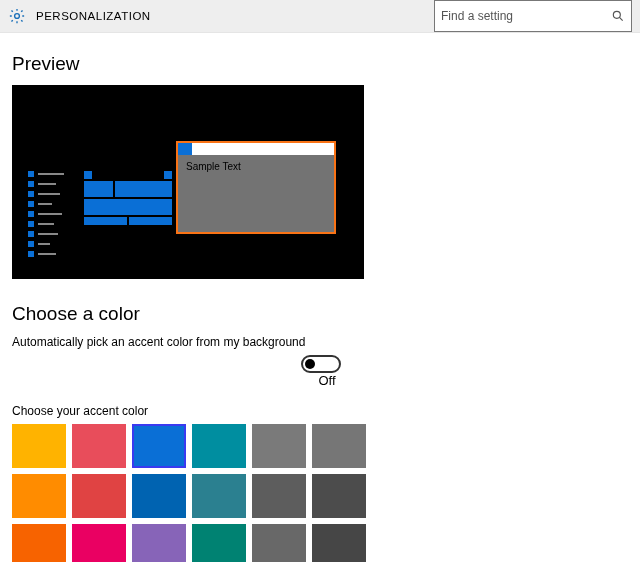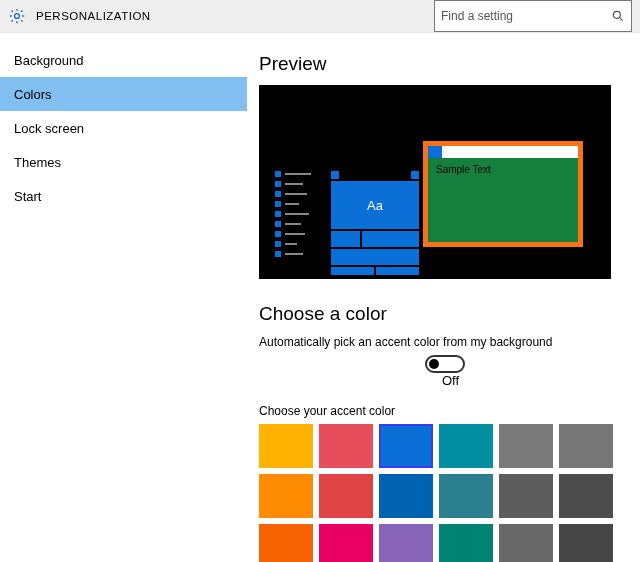--- a/index.html
+++ b/index.html
@@ -68,22 +68,22 @@
   .tile-big { width:88px; height:48px; background:#0a6fd6; display:flex; align-items:center; justify-content:center; color:#fff; font-size:13px; margin-top:2px; }
   .tile-row { display:flex; gap:2px; margin-top:2px; }
   .tile-row .t { background:#0a6fd6; height:16px; }
   .tile-row .t2 { width:29px; } 
   .tile-row .t3 { width:57px; }
   .tile-row .t1 { width:88px; }
   .tile-bottom { display:flex; gap:2px; margin-top:2px; }
   .tile-bottom .t { background:#0a6fd6; height:8px; flex:1; }
 
   .sample-window {
-    position:absolute; left:164px; top:56px; width:160px; height:106px;
-    background:#15803d; border:5px solid #f97316;
+    position:absolute; left:164px; top:56px; width:160px; height:93px;
+    background:#737373; border:2px solid #f97316;
   }
   .sample-window .titlebar { height:12px; background:#fff; position:relative; }
   .sample-window .titlebar::before {
     content:""; position:absolute; left:0; top:0; width:14px; height:12px; background:#0a6fd6;
   }
   .sample-text { padding:6px 8px; font-size:10px; color:#000; }
 
   .sub-label { font-size: 12px; margin-bottom: 6px; }
   .toggle-row { display:flex; align-items:center; margin-bottom:16px; margin-top:4px;flex-direction:column;}
   .toggle {
@@ -118,37 +118,20 @@
     <span class="search-icon">
       <svg viewBox="0 0 24 24" width="14" height="14" fill="none" stroke="currentColor" stroke-width="2">
         <circle cx="10" cy="10" r="6"></circle>
           <line x1="20" y1="20" x2="14.5" y2="14.5"></line>
       </svg>
     </span>
   </div>
 </div>
 
 <div class="body">
-  <div class="sidebar">
-    <div class="sidebar-item">
-      <span>Background</span>
-    </div>
-    <div class="sidebar-item active">
-      <span>Colors</span>
-    </div>
-    <div class="sidebar-item">
-      <span>Lock screen</span>
-    </div>
-    <div class="sidebar-item">
-      <span>Themes</span>
-    </div>
-    <div class="sidebar-item">
-      <span>Start</span>
-    </div>
-  </div>
 
   <div class="main">
     <div class="section-title">Preview</div>
 
     <div class="preview">
       <div class="detail-strip">
         <div class="detail-row">
             <div class="detail-sq"></div>
             <div class="detail-bar" style="width:26px;"></div>
           </div>
@@ -185,21 +168,20 @@
             <div class="detail-bar" style="width:18px;"></div>
           </div>
       </div>
 
       <div class="start-tile-block">
         <div class="start-top-row">
             <div class="sq"></div>
             <div class="gap"></div>
             <div class="sq"></div>
           </div>
-        <div class="tile-big">Aa</div>
         <div class="tile-row">
             <div class="t t2"></div>
             <div class="t t3"></div>
           </div>
         <div class="tile-row">
             <div class="t t1"></div>
           </div>
         <div class="tile-bottom">
             <div class="t"></div>
             <div class="t"></div>

